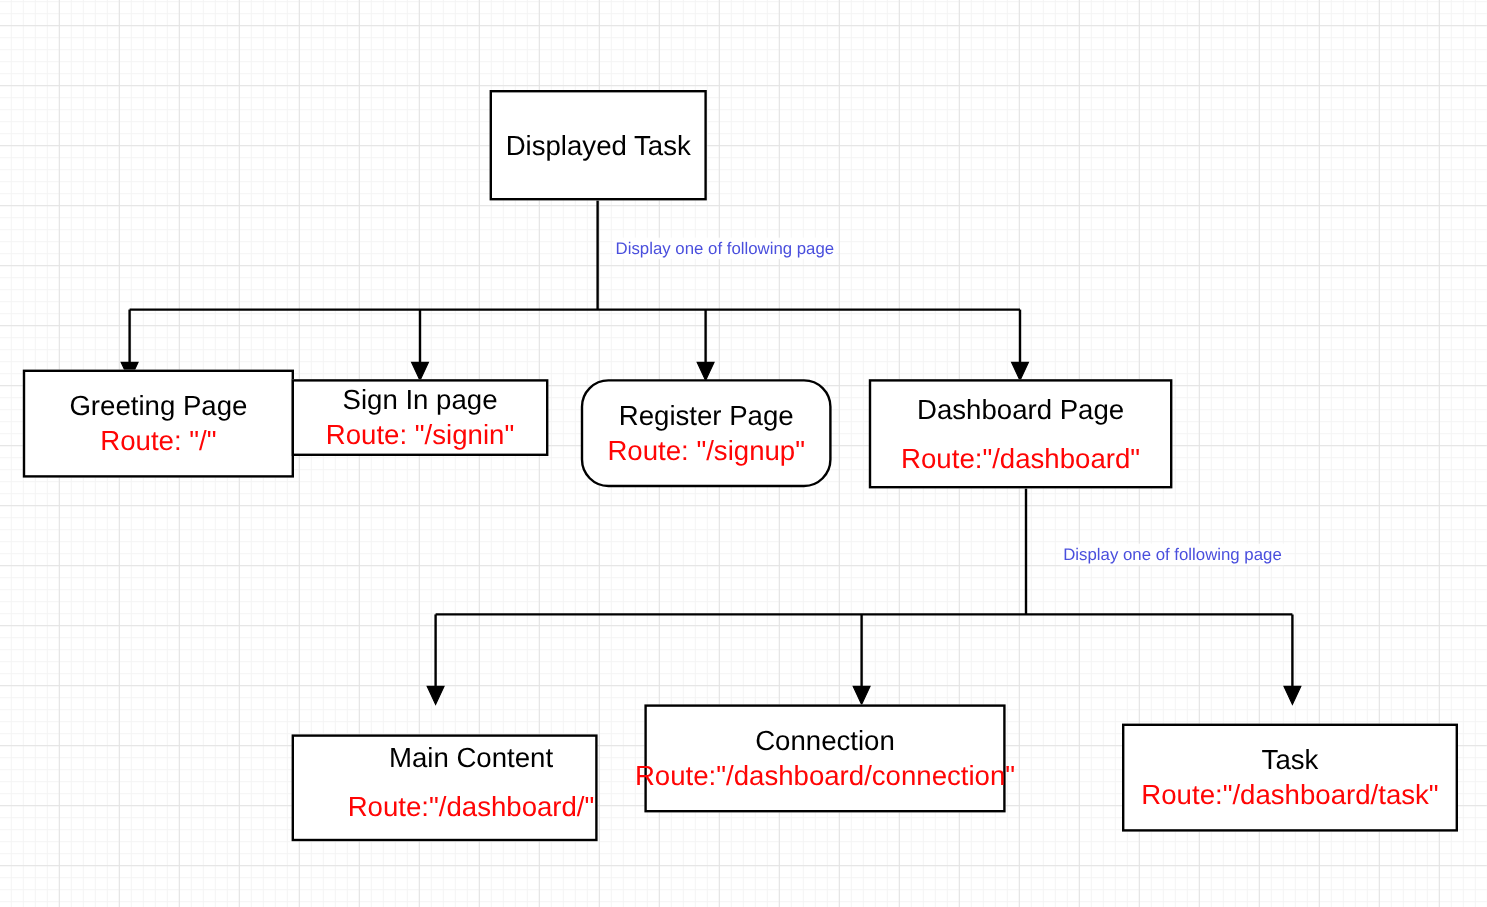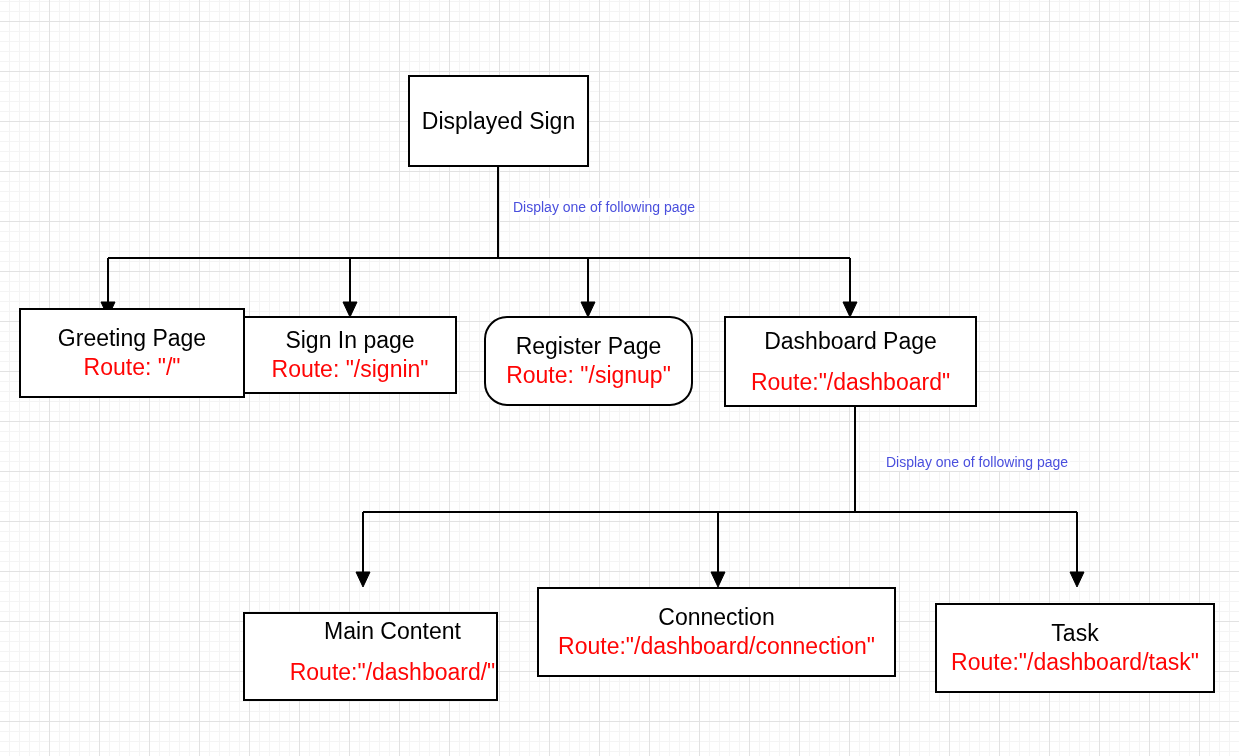--- a/index.html
+++ b/index.html
@@ -96,49 +96,49 @@
       <path d="M 363 512 L 363 573"></path>
       <polygon points="356,572 370,572 363,587"></polygon>
       <path d="M 718 512 L 718 573"></path>
       <polygon points="711,572 725,572 718,587"></polygon>
       <path d="M 1077 512 L 1077 573"></path>
       <polygon points="1070,572 1084,572 1077,587"></polygon>
     </g>
   </svg>
 
   <div class="node" style="left:408px; top:75px; width:181px; height:92px;">
-    <div class="node-title">Displayed Sign</div>
+    <div class="node-title">Displayed Task</div>
   </div>
 
   <div class="node" style="left:19px; top:308px; width:226px; height:90px;">
     <div class="node-title">Greeting Page</div>
     <div class="node-route">Route: "/"</div>
   </div>
 
-  <div class="node" style="left:243px; top:316px; width:214px; height:78px;">
+  <div class="node" style="left:243px; top:316px; width:214px; height:64px;">
     <div class="node-title">Sign In page</div>
     <div class="node-route">Route: "/signin"</div>
   </div>
 
   <div class="node" style="left:484px; top:316px; width:209px; height:90px;border-radius:23px;">
     <div class="node-title">Register Page</div>
     <div class="node-route">Route: "/signup"</div>
   </div>
 
   <div class="node" style="left:724px; top:316px; width:253px; height:91px;gap:12px;">
     <div class="node-title">Dashboard Page</div>
     <div class="node-route">Route:"/dashboard"</div>
   </div>
 
   <div class="node spread" style="left:243px; top:612px; width:255px; height:89px;padding-left:44px;">
     <div class="node-title">Main Content</div>
     <div class="node-route">Route:"/dashboard/"</div>
   </div>
 
-  <div class="node" style="left:537px; top:587px; width:359px; height:90px;">
+  <div class="node" style="left:537px; top:587px; width:301px; height:90px;">
     <div class="node-title">Connection</div>
     <div class="node-route">Route:"/dashboard/connection"</div>
   </div>
 
   <div class="node" style="left:935px; top:587px; width:280px; height:90px;margin-top:16px;">
     <div class="node-title">Task</div>
     <div class="node-route">Route:"/dashboard/task"</div>
   </div>
 
   <div class="edge-label" style="left:511px; top:198px;">Display one of following page</div>

